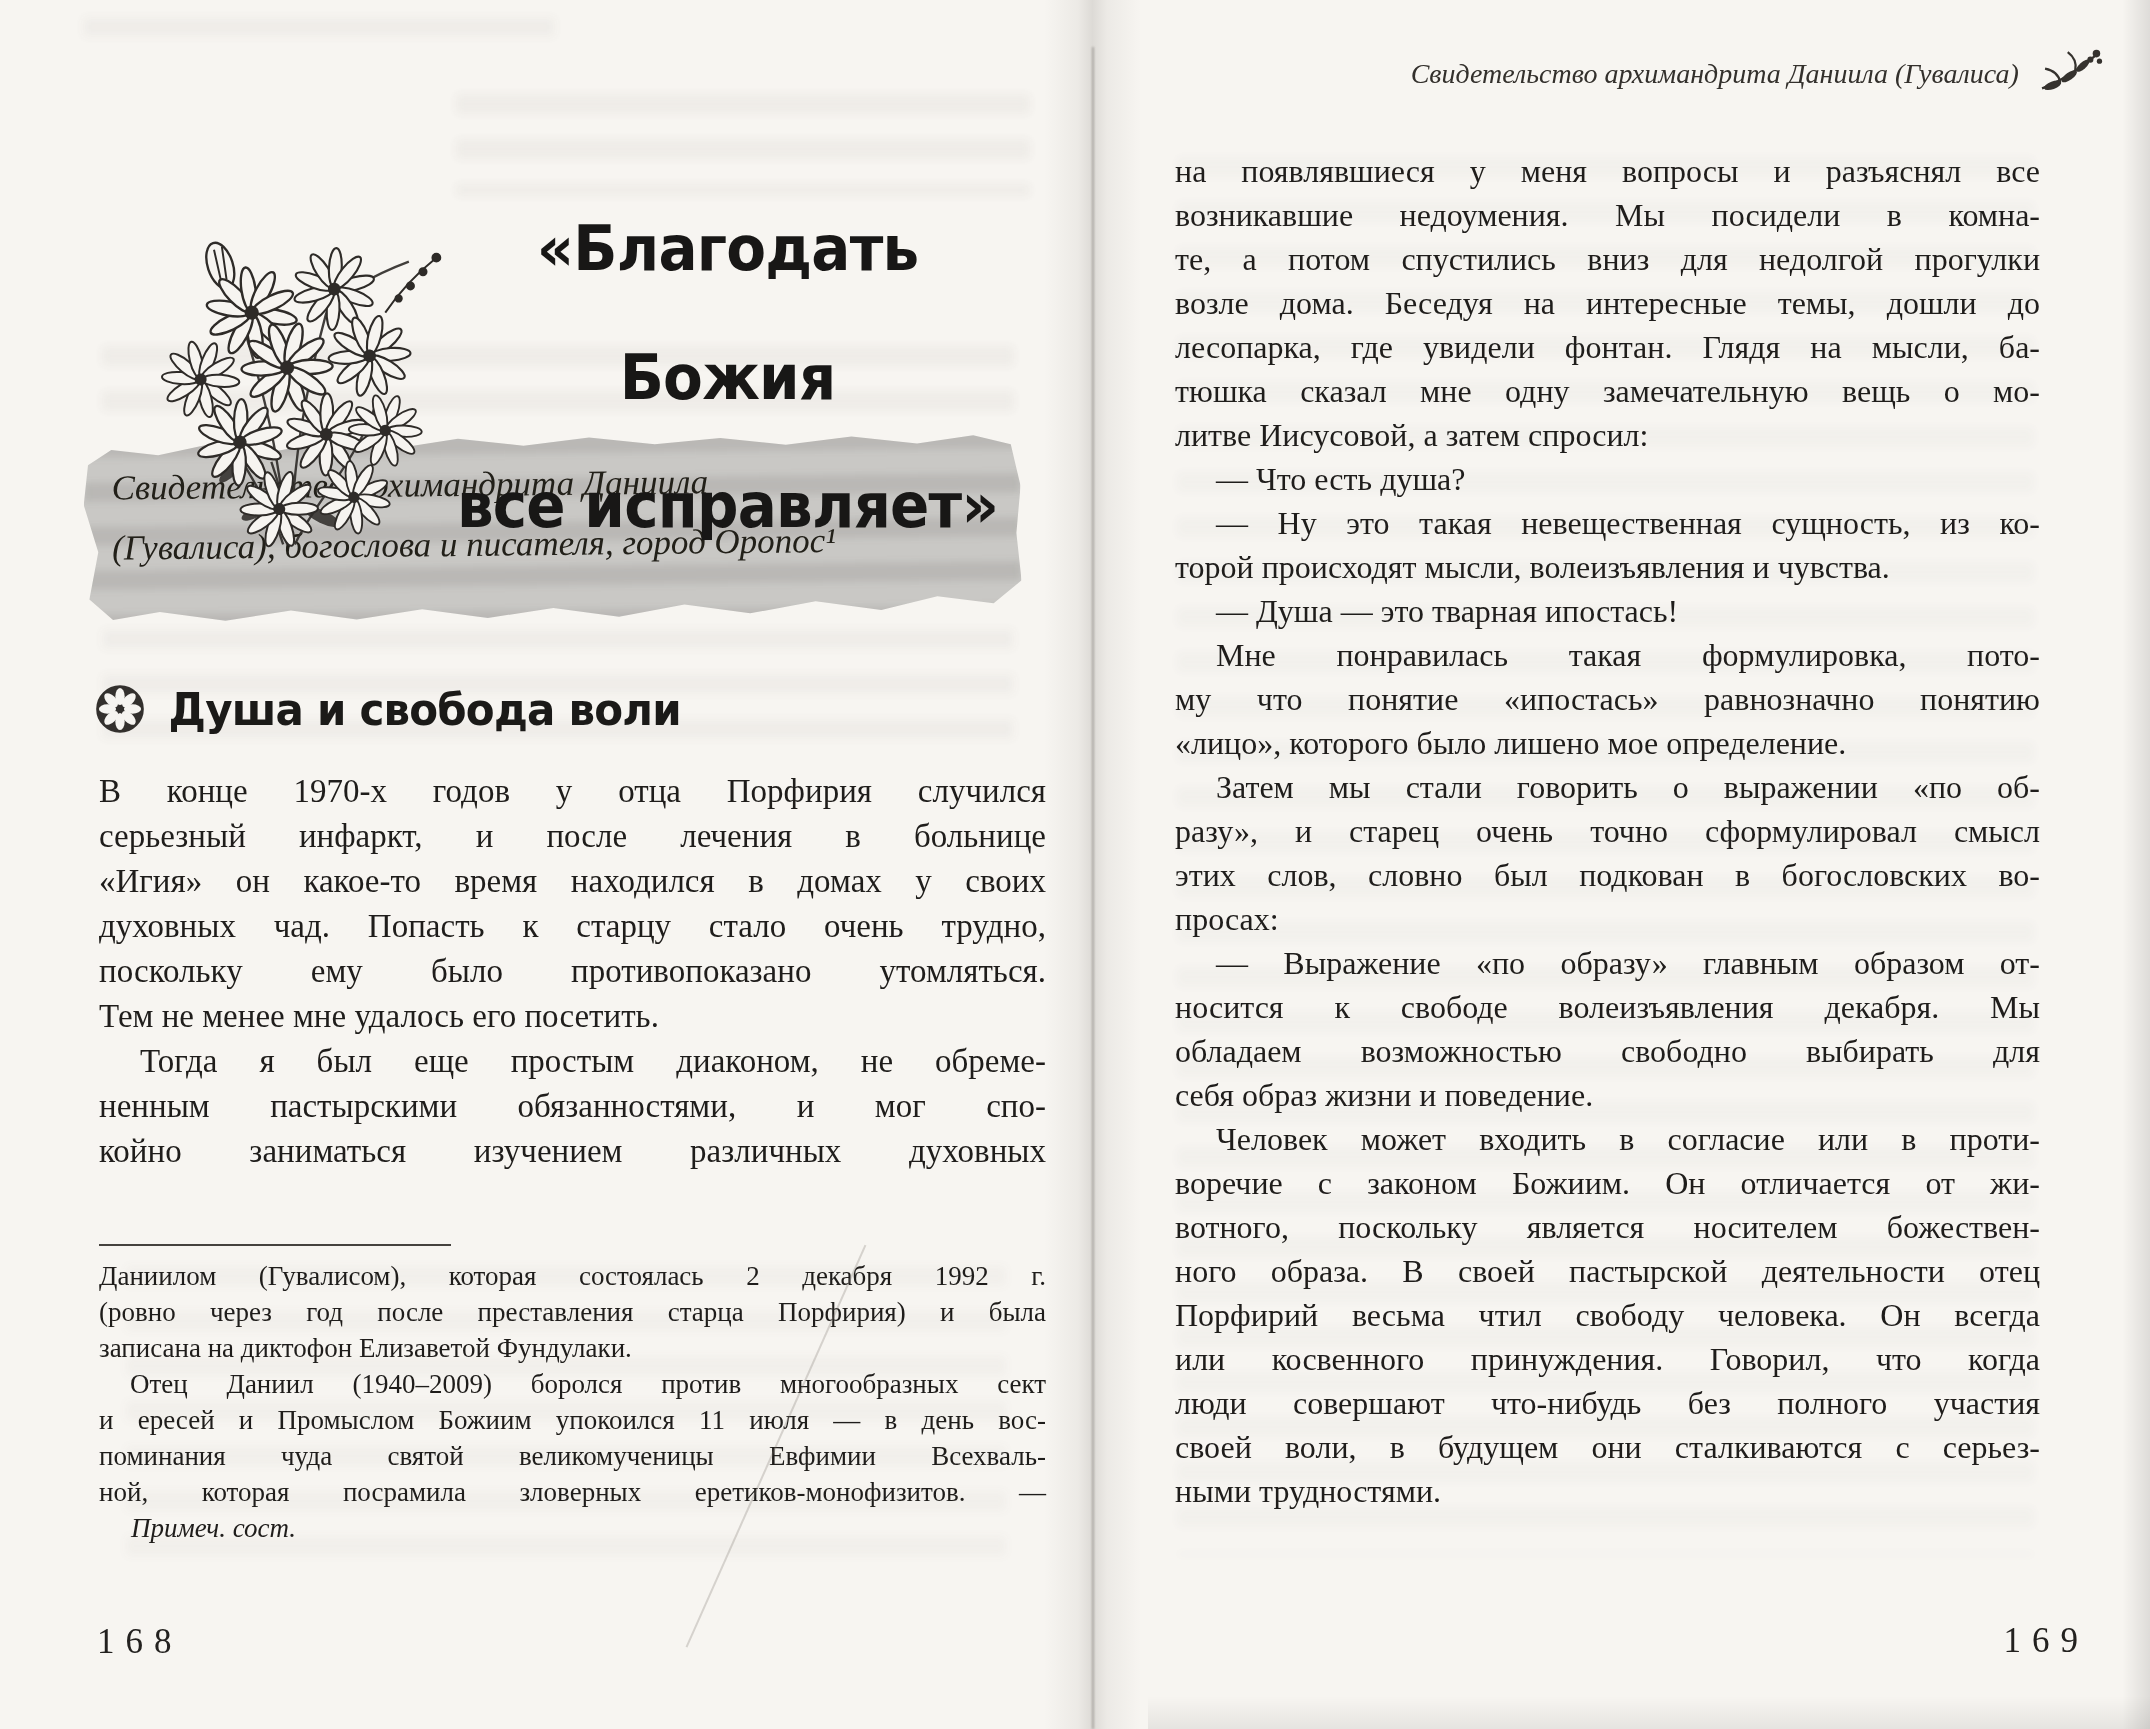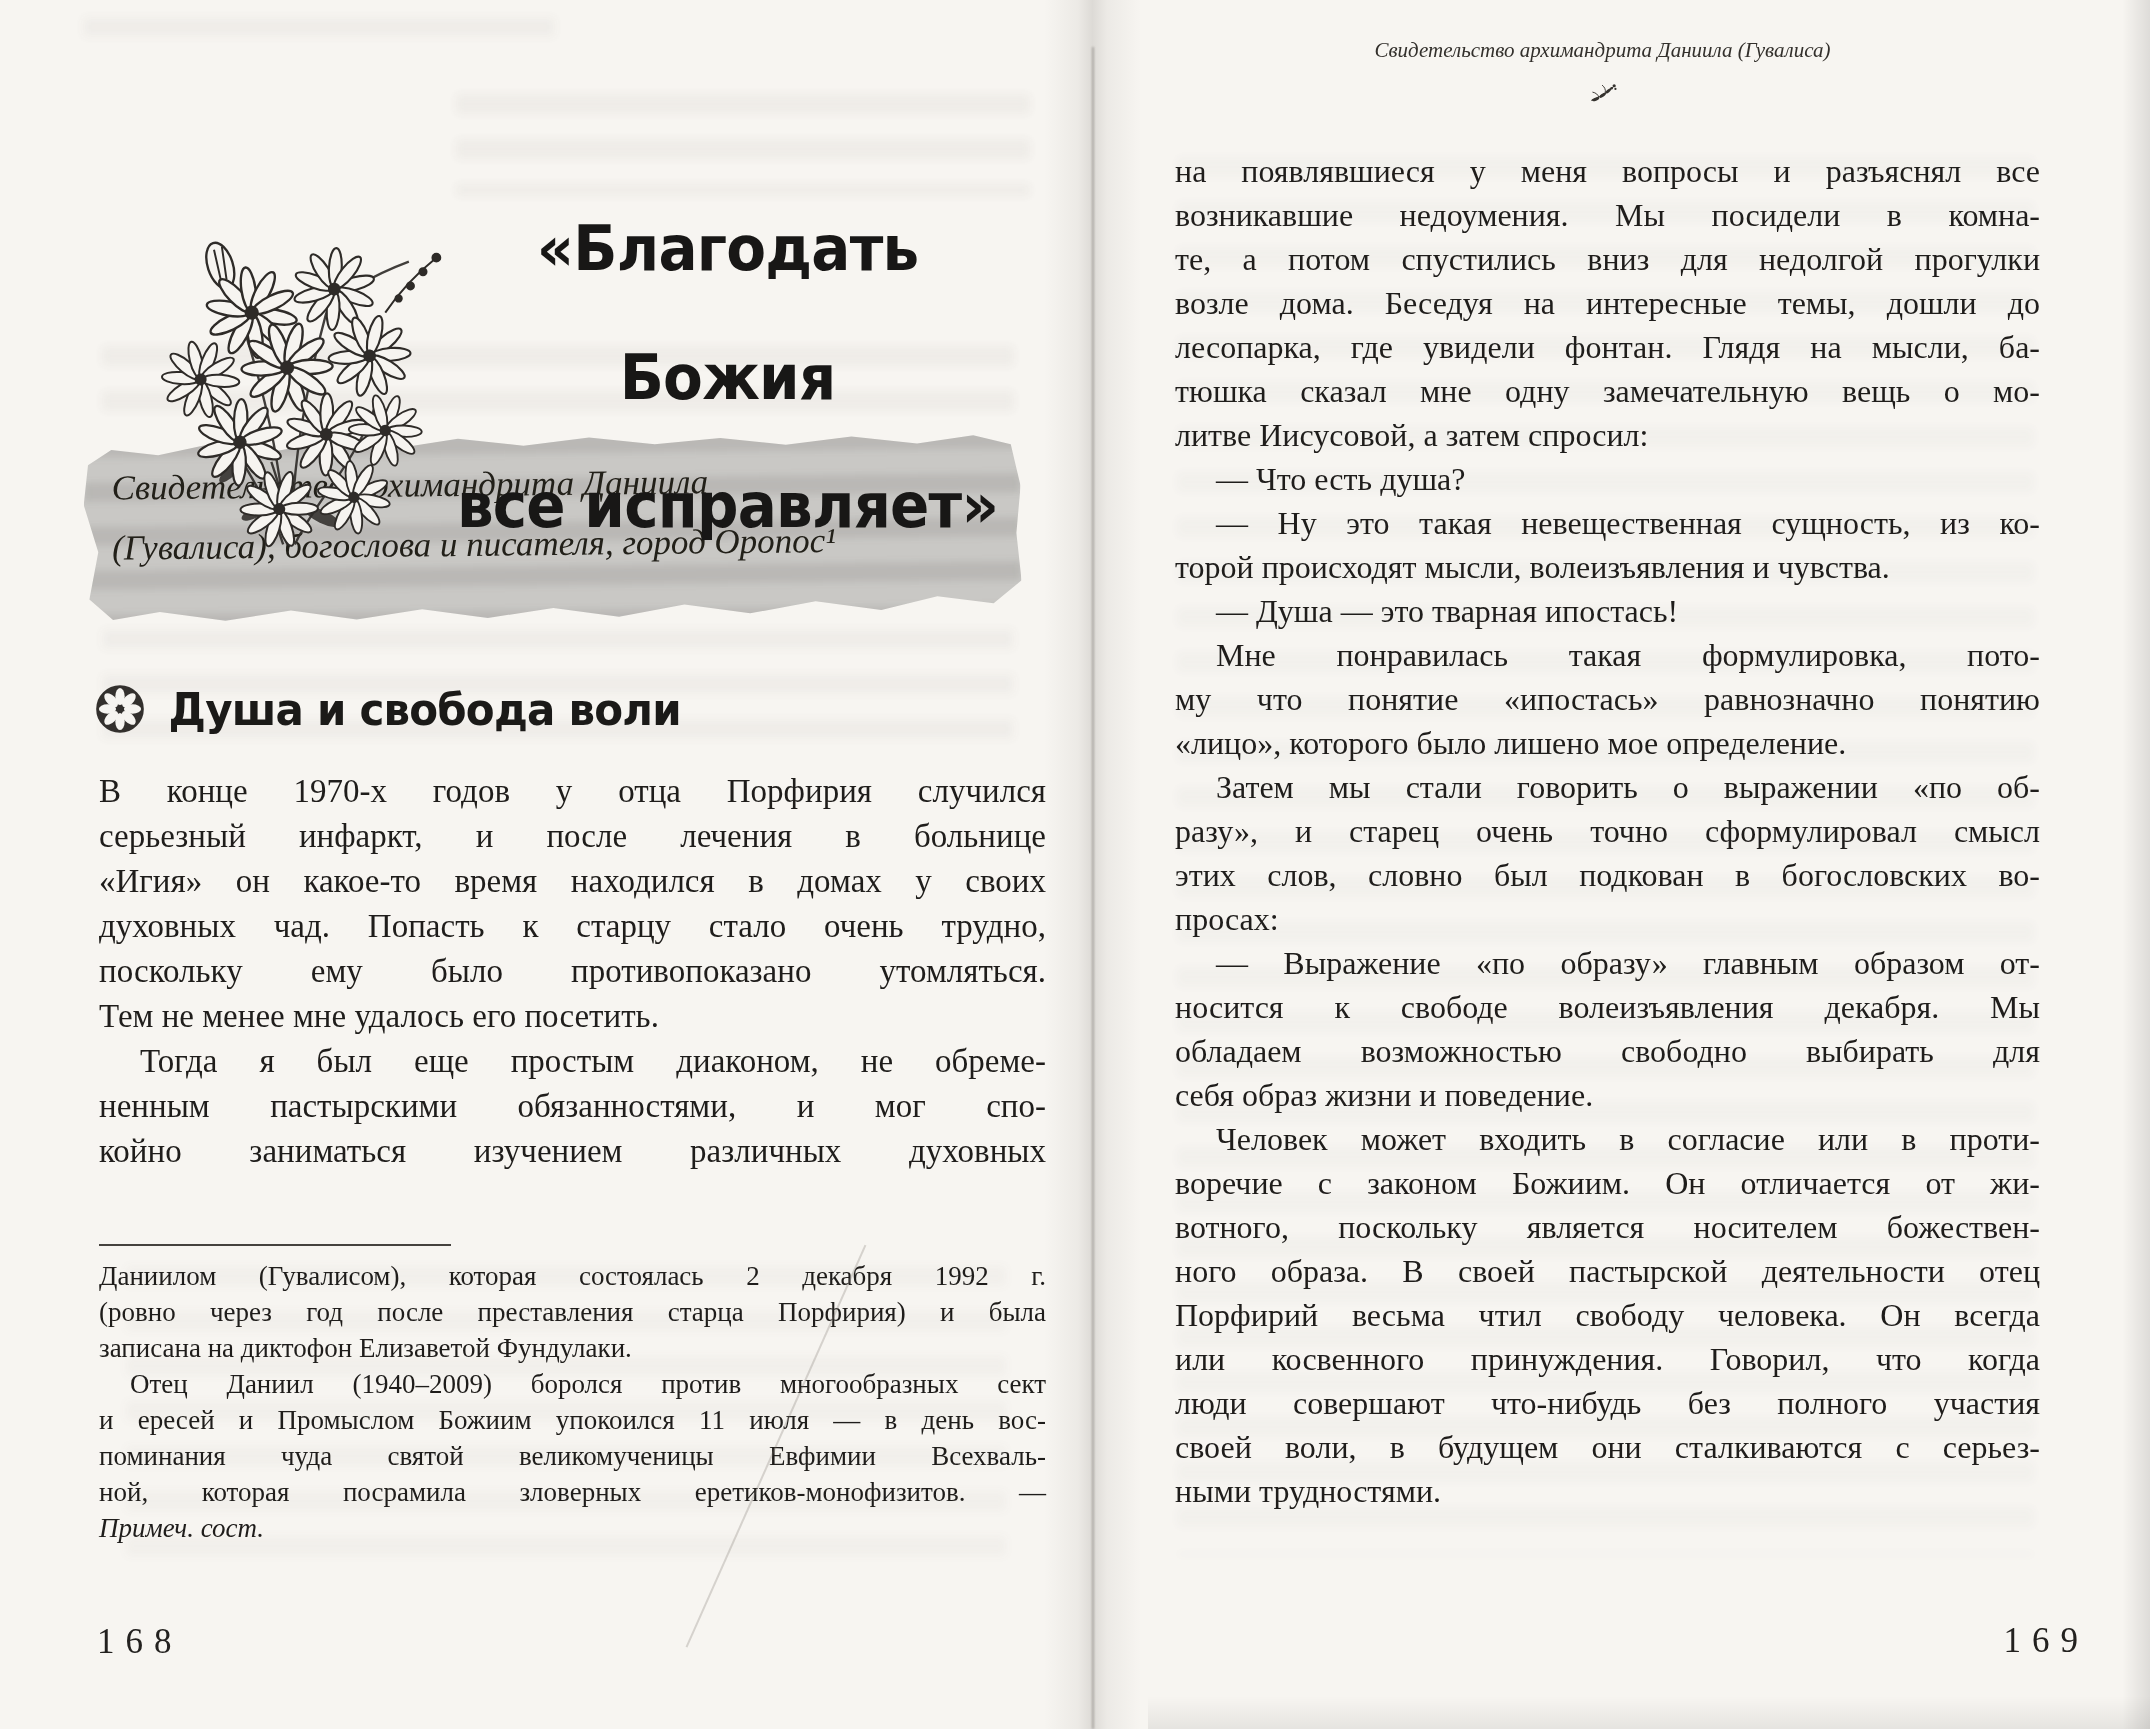--- a/index.html
+++ b/index.html
@@ -61,38 +61,38 @@
     transform-origin:center left; letter-spacing:-0.8px;
   }
 
   
   .body-block { position:absolute; z-index:3; }
   .body-left  { left:83px; top:769px;  width:947px; font-size:33px; line-height:45px; }
   .body-right { left:100px; top:149px;  width:865px; font-size:32px; line-height:44px; }
   .line { text-align:justify; text-align-last:justify; }
   .line.last { text-align-last:left; }
   .line.first-indent { text-indent:41px; }
-  .line.italic { font-style:italic; }
+  .line.italic { font-style:italic;margin-left:32px; }
 
   
   .fn-rule { position:absolute; left:83px; top:1244px; width:352px; border-top:2.4px solid #45423e; z-index:3; }
   .footnote { left:83px; top:1258px; width:947px; font-size:27px; line-height:36px; }
   .footnote .line.first-indent { text-indent:31px; }
 
   .page-number {
     position:absolute; z-index:3; font-size:35px; letter-spacing:11px; color:#23211f;
   }
   .pn-left  { left:81px;  top:1622px; }
   .pn-right { left:904px; top:1621px; width:110px; text-align:right; }
 
   
   .running-head {
-    position:absolute; left:50px; top:38px; width:955px; height:71px; z-index:3;
+    position:absolute; left:74px; top:38px; width:955px; height:71px; z-index:3;
     display:flex; justify-content:flex-end; align-items:center; gap:17.3px;
-    font-style:italic; font-size:21px; color:#33302c;flex-direction:column;
+    font-style:italic; font-size:28px; color:#33302c;
   }
 
   
   .gutter {
     position:absolute; left:1044px; top:0; width:97px; height:1729px; z-index:5;
     background:linear-gradient(90deg, rgba(0,0,0,0) 0%, rgba(62,56,50,0.06) 35%,
       rgba(62,56,50,0.14) 50%, rgba(62,56,50,0.06) 65%, rgba(0,0,0,0) 100%);
     pointer-events:none;
   }
   .gutter-line {

